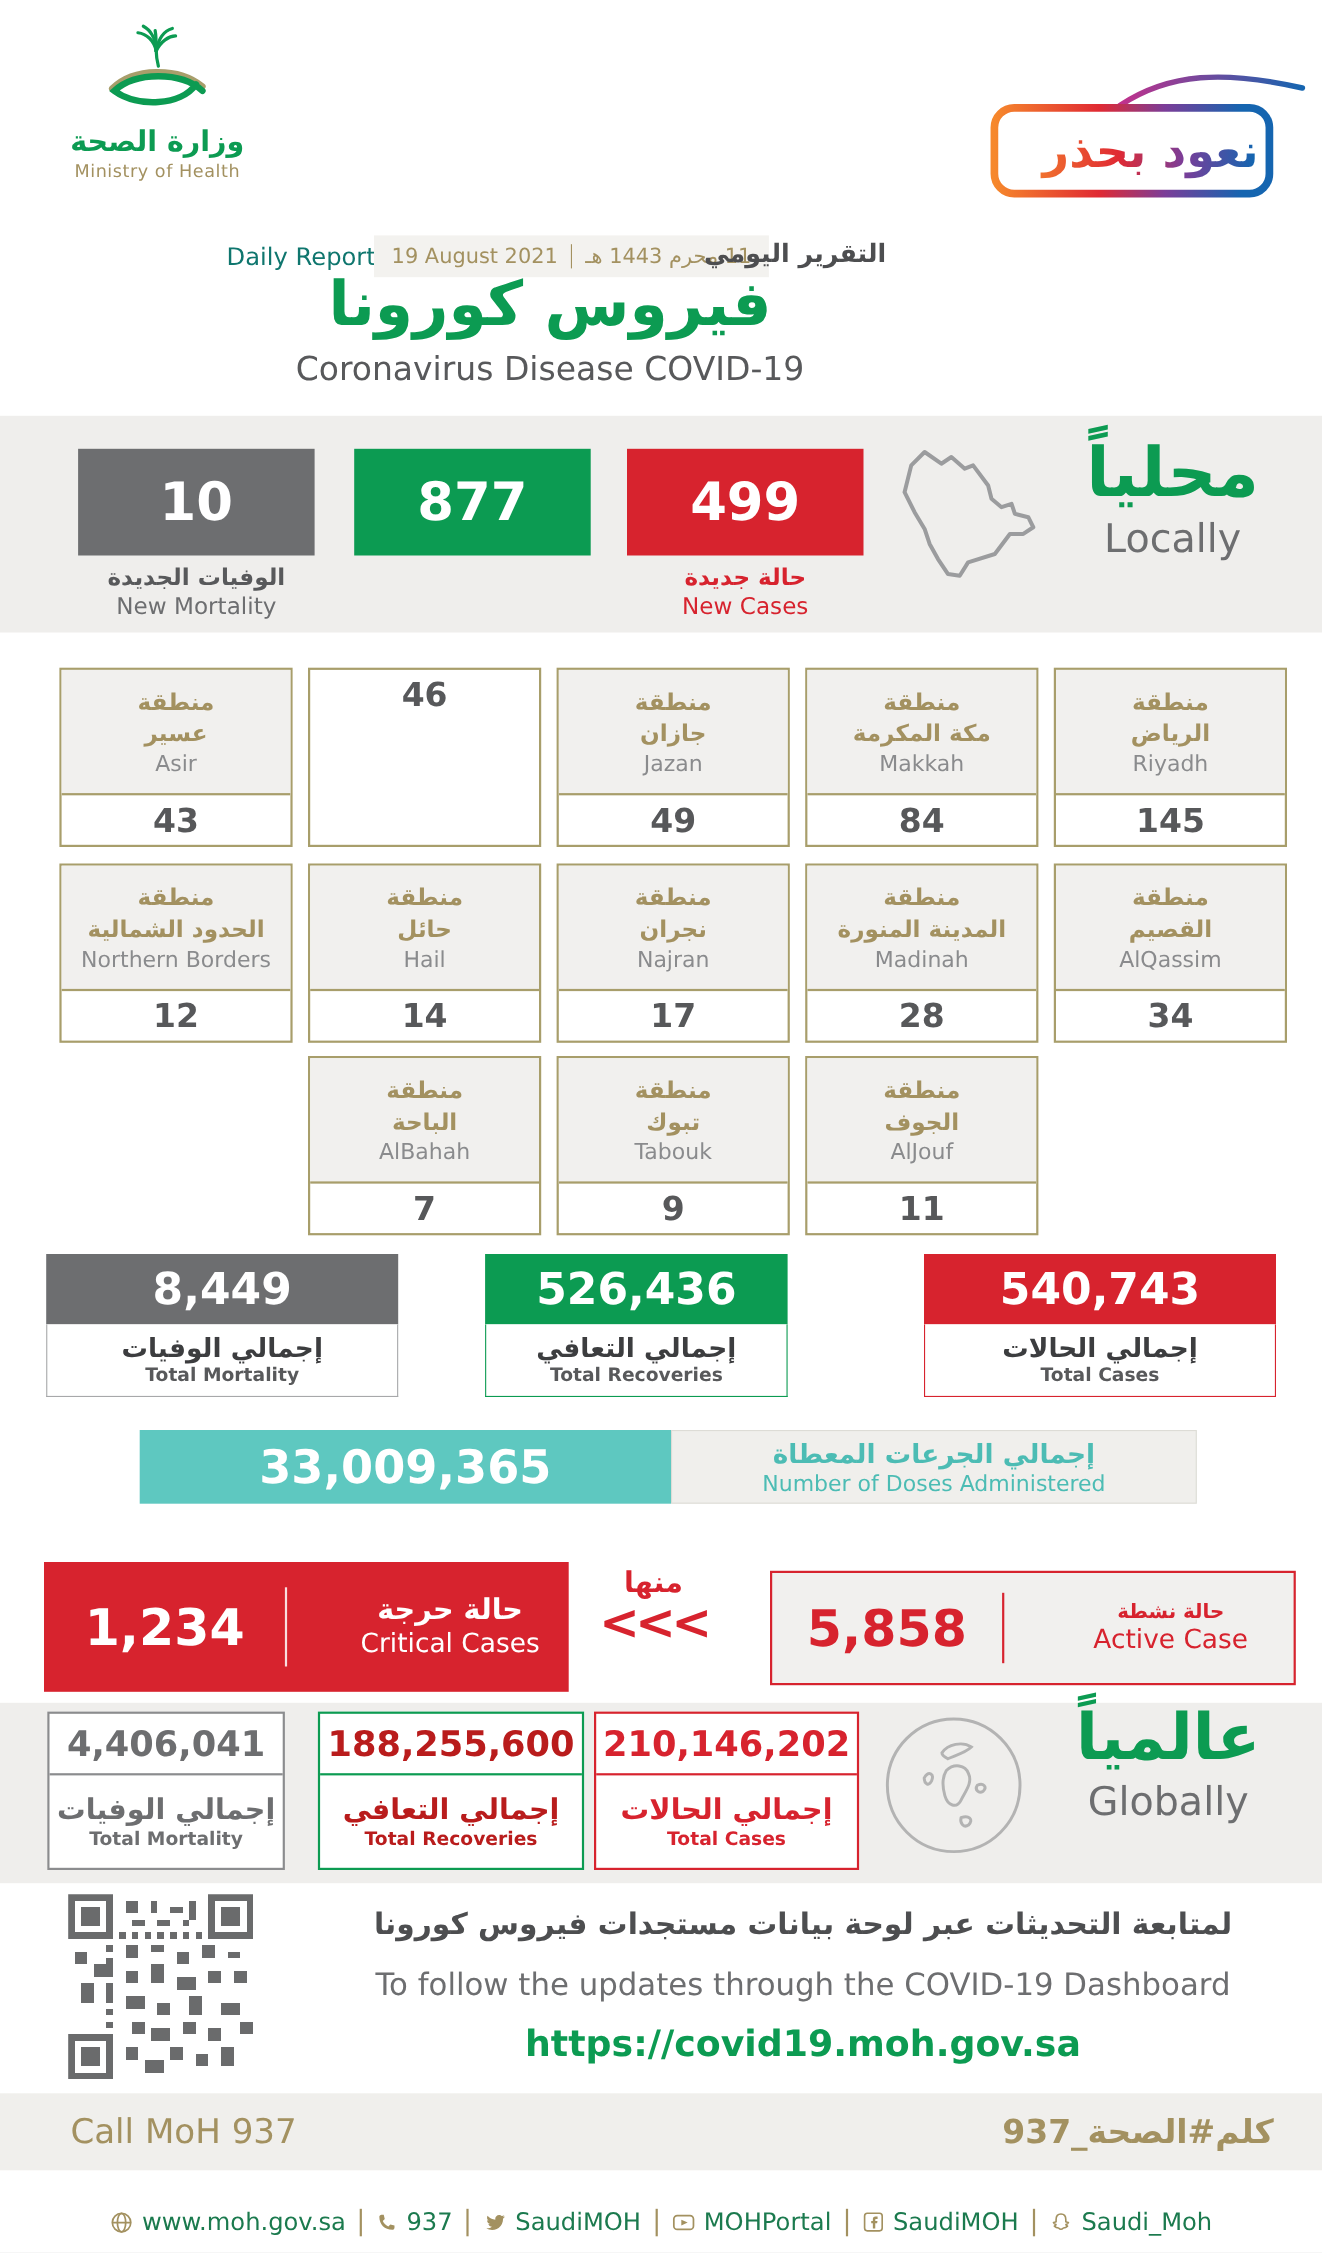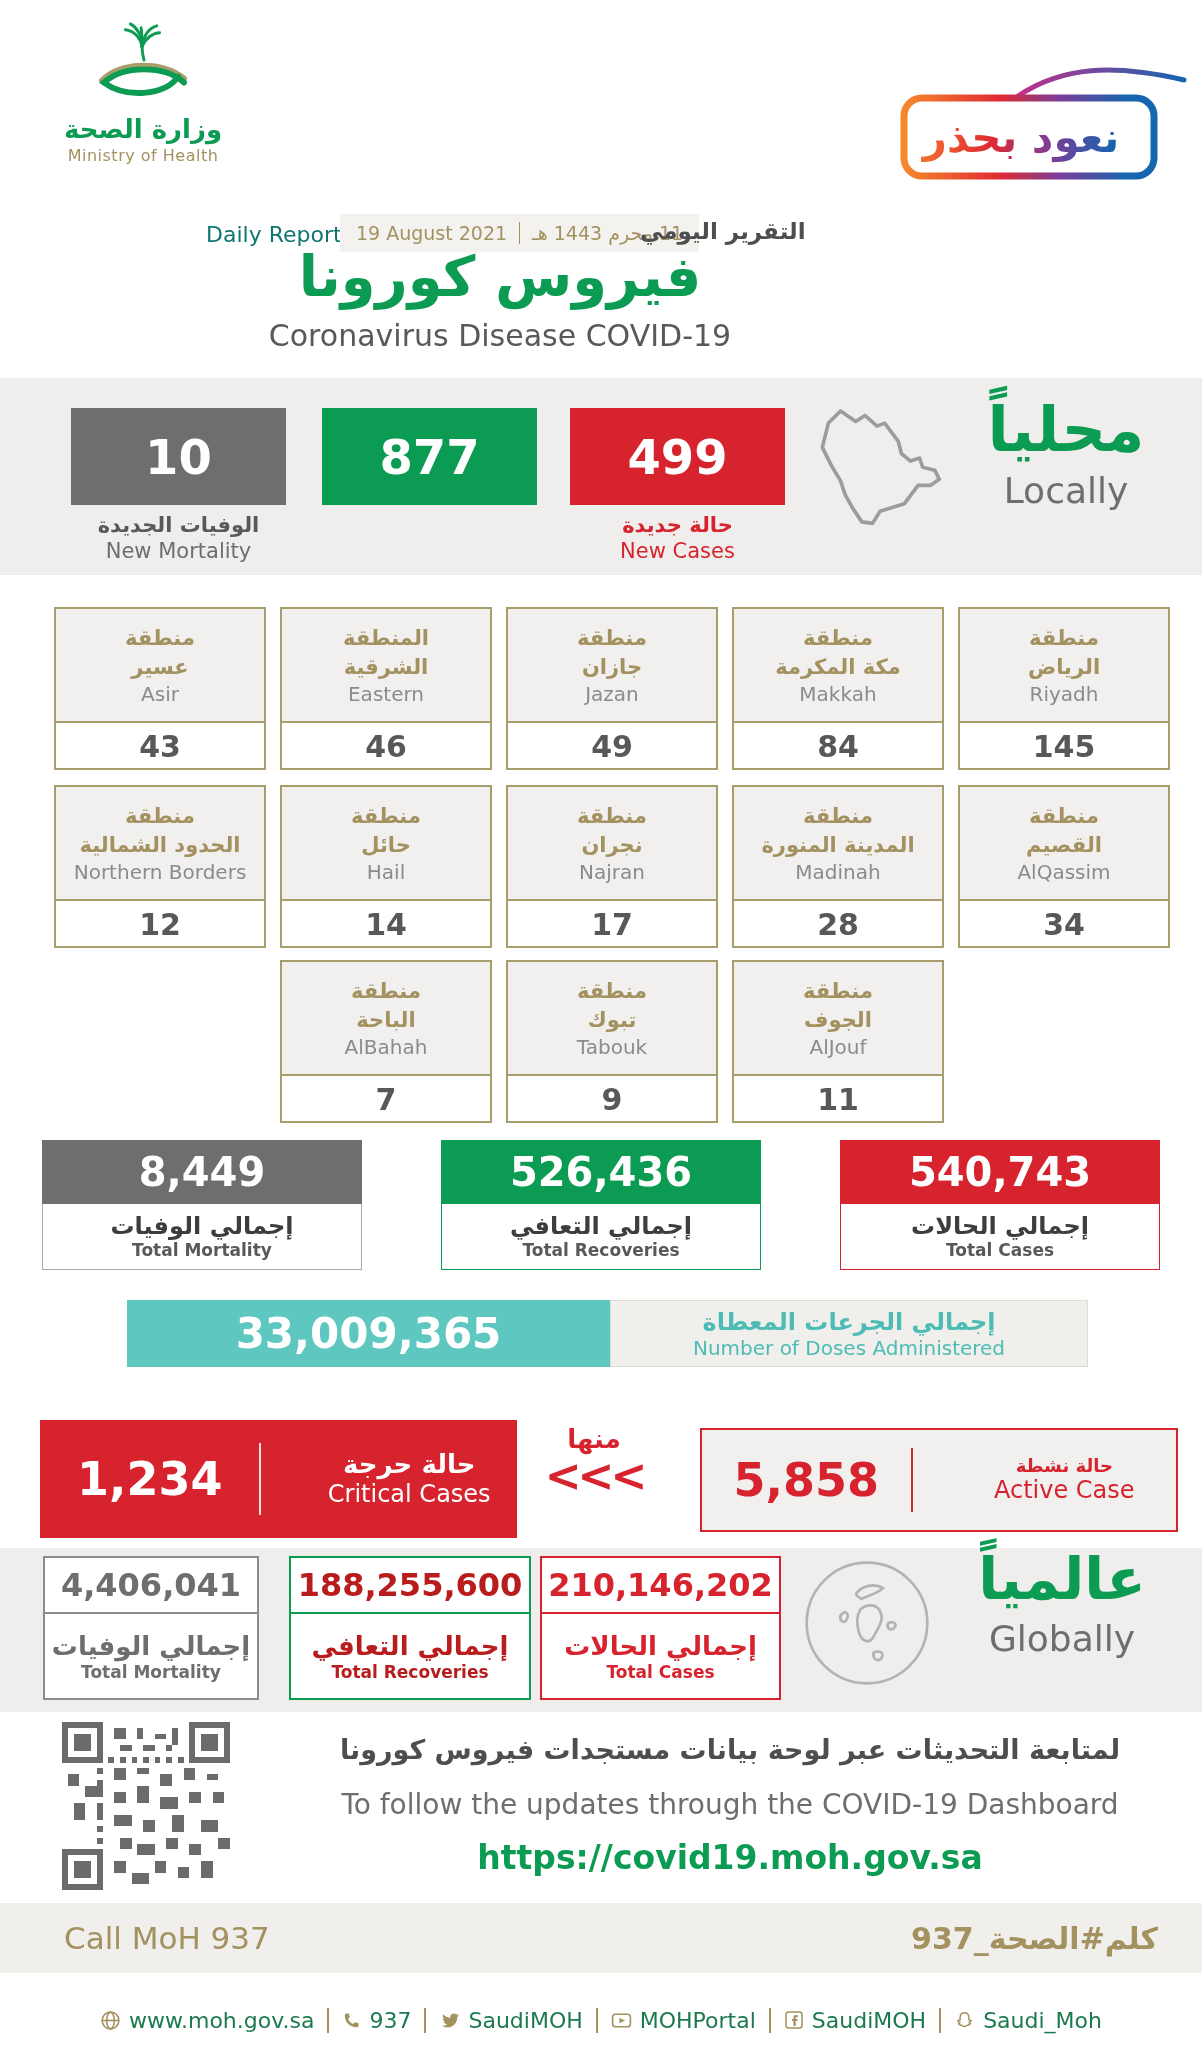--- a/index.html
+++ b/index.html
@@ -125,21 +125,21 @@
             <stop offset="0.9" stop-color="#1565b0"></stop>
         </linearGradient>
         <linearGradient id="bgrad2" x1="0" y1="0" x2="1" y2="0">
           <stop offset="0" stop-color="#c2318c"></stop>
             <stop offset="1" stop-color="#1565b0"></stop>
         </linearGradient>
       </defs>
       <path d="M140,44 C185,14 235,12 306,28" stroke="url(#bgrad2)" stroke-width="5" fill="none" stroke-linecap="round"></path>
       <rect x="26" y="46" width="250" height="78" rx="18" fill="#ffffff" stroke="url(#bgrad)" stroke-width="7"></rect>
     </svg>
-    <div class="badge-text abs" dir="rtl" style="left:20px;top:48px;width:246px;height:74px;">نعود بحذر</div>
+    <div class="badge-text abs" dir="rtl" style="left:45px;top:48px;width:246px;height:74px;">نعود بحذر</div>
   </div>
 
   <div class="abs report-en" style="left:206px;top:222px;">Daily Report</div>
   <div class="abs date-pill" style="left:340px;top:214px;">
     <span>19 August 2021</span>
     <span class="pill-sep"></span>
     <span dir="rtl">11 محرم 1443 هـ</span>
   </div>
   <div class="abs report-ar" dir="rtl" style="left:640px;top:218px;">التقرير اليومي</div>
 
@@ -175,25 +175,20 @@
 
   <div class="abs card" style="left:54px;top:607px;">
     <div class="card-top">
         <div class="card-ar" dir="rtl">منطقة
 عسير</div>
     <div class="card-en">Asir</div>
       </div>
     <div class="card-val">43</div>
   </div>
   <div class="abs card" style="left:280px;top:607px;">
-    <div class="card-top">
-        <div class="card-ar" dir="rtl">المنطقة
-الشرقية</div>
-    <div class="card-en">Eastern</div>
-      </div>
     <div class="card-val">46</div>
   </div>
   <div class="abs card" style="left:506px;top:607px;">
     <div class="card-top">
         <div class="card-ar" dir="rtl">منطقة
 جازان</div>
     <div class="card-en">Jazan</div>
       </div>
     <div class="card-val">49</div>
   </div>
@@ -280,21 +275,21 @@
     <div class="card-val">11</div>
   </div>
 
   <div class="abs" style="left:42px;top:1140px;width:320px;">
     <div class="total-num" style="background:#6d6e70;">8,449</div>
     <div class="total-label" style="border-color:#a7a8aa;">
       <div class="ar" dir="rtl">إجمالي الوفيات</div>
       <div class="en">Total Mortality</div>
     </div>
   </div>
-  <div class="abs" style="left:441px;top:1140px;width:320px;">
+  <div class="abs" style="left:441px;top:1140px;width:275px;">
     <div class="total-num" style="background:#0c9b52;">526,436</div>
     <div class="total-label" style="border-color:#0c9b52;">
       <div class="ar" dir="rtl">إجمالي التعافي</div>
       <div class="en">Total Recoveries</div>
     </div>
   </div>
   <div class="abs" style="left:840px;top:1140px;width:320px;">
     <div class="total-num" style="background:#d7232e;">540,743</div>
     <div class="total-label" style="border-color:#d7232e;">
       <div class="ar" dir="rtl">إجمالي الحالات</div>

